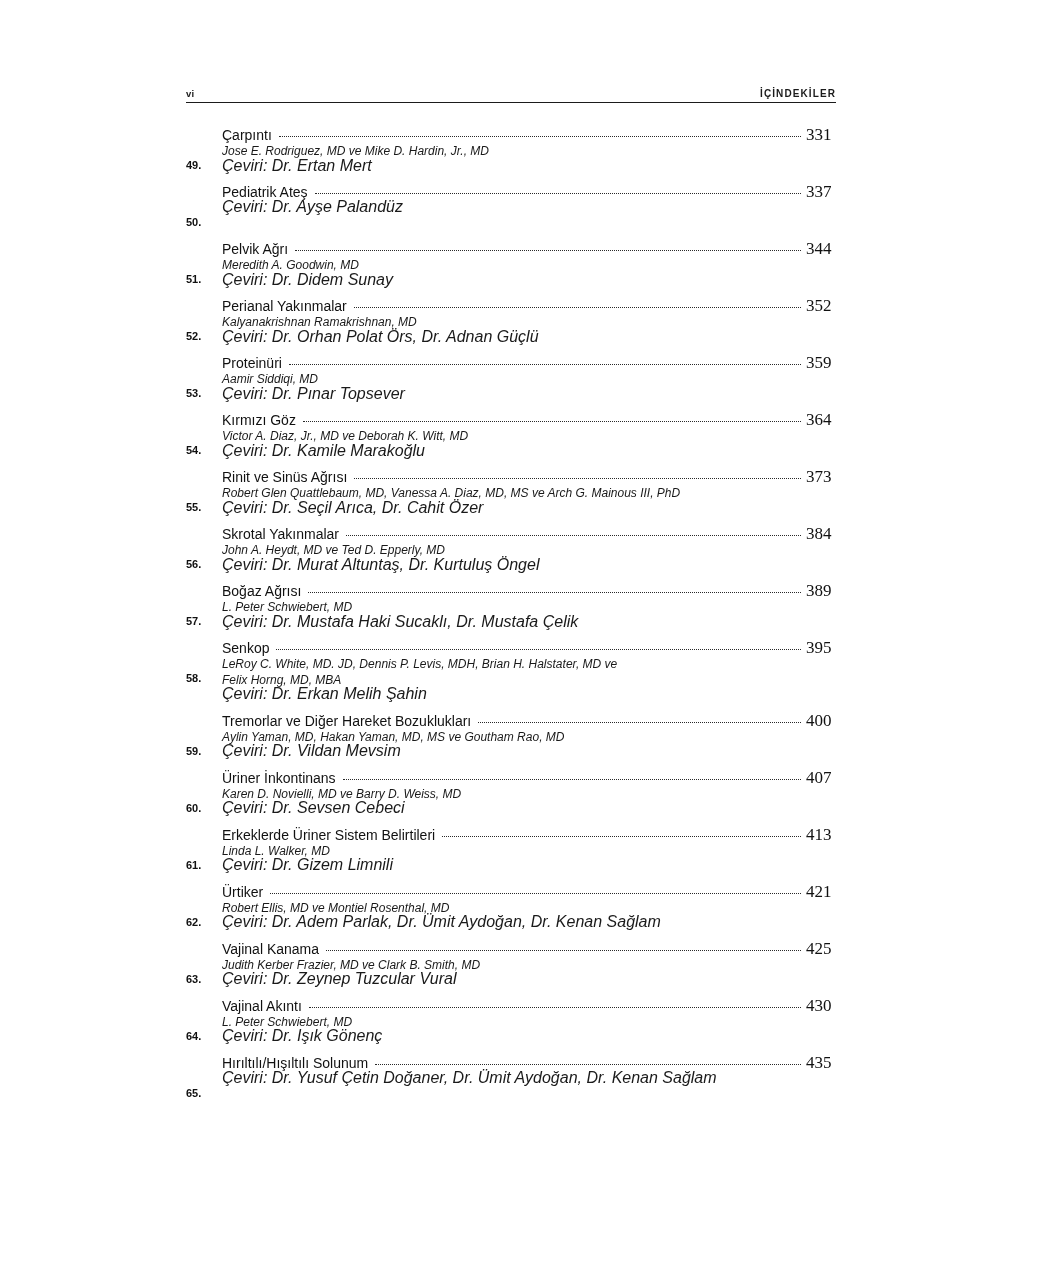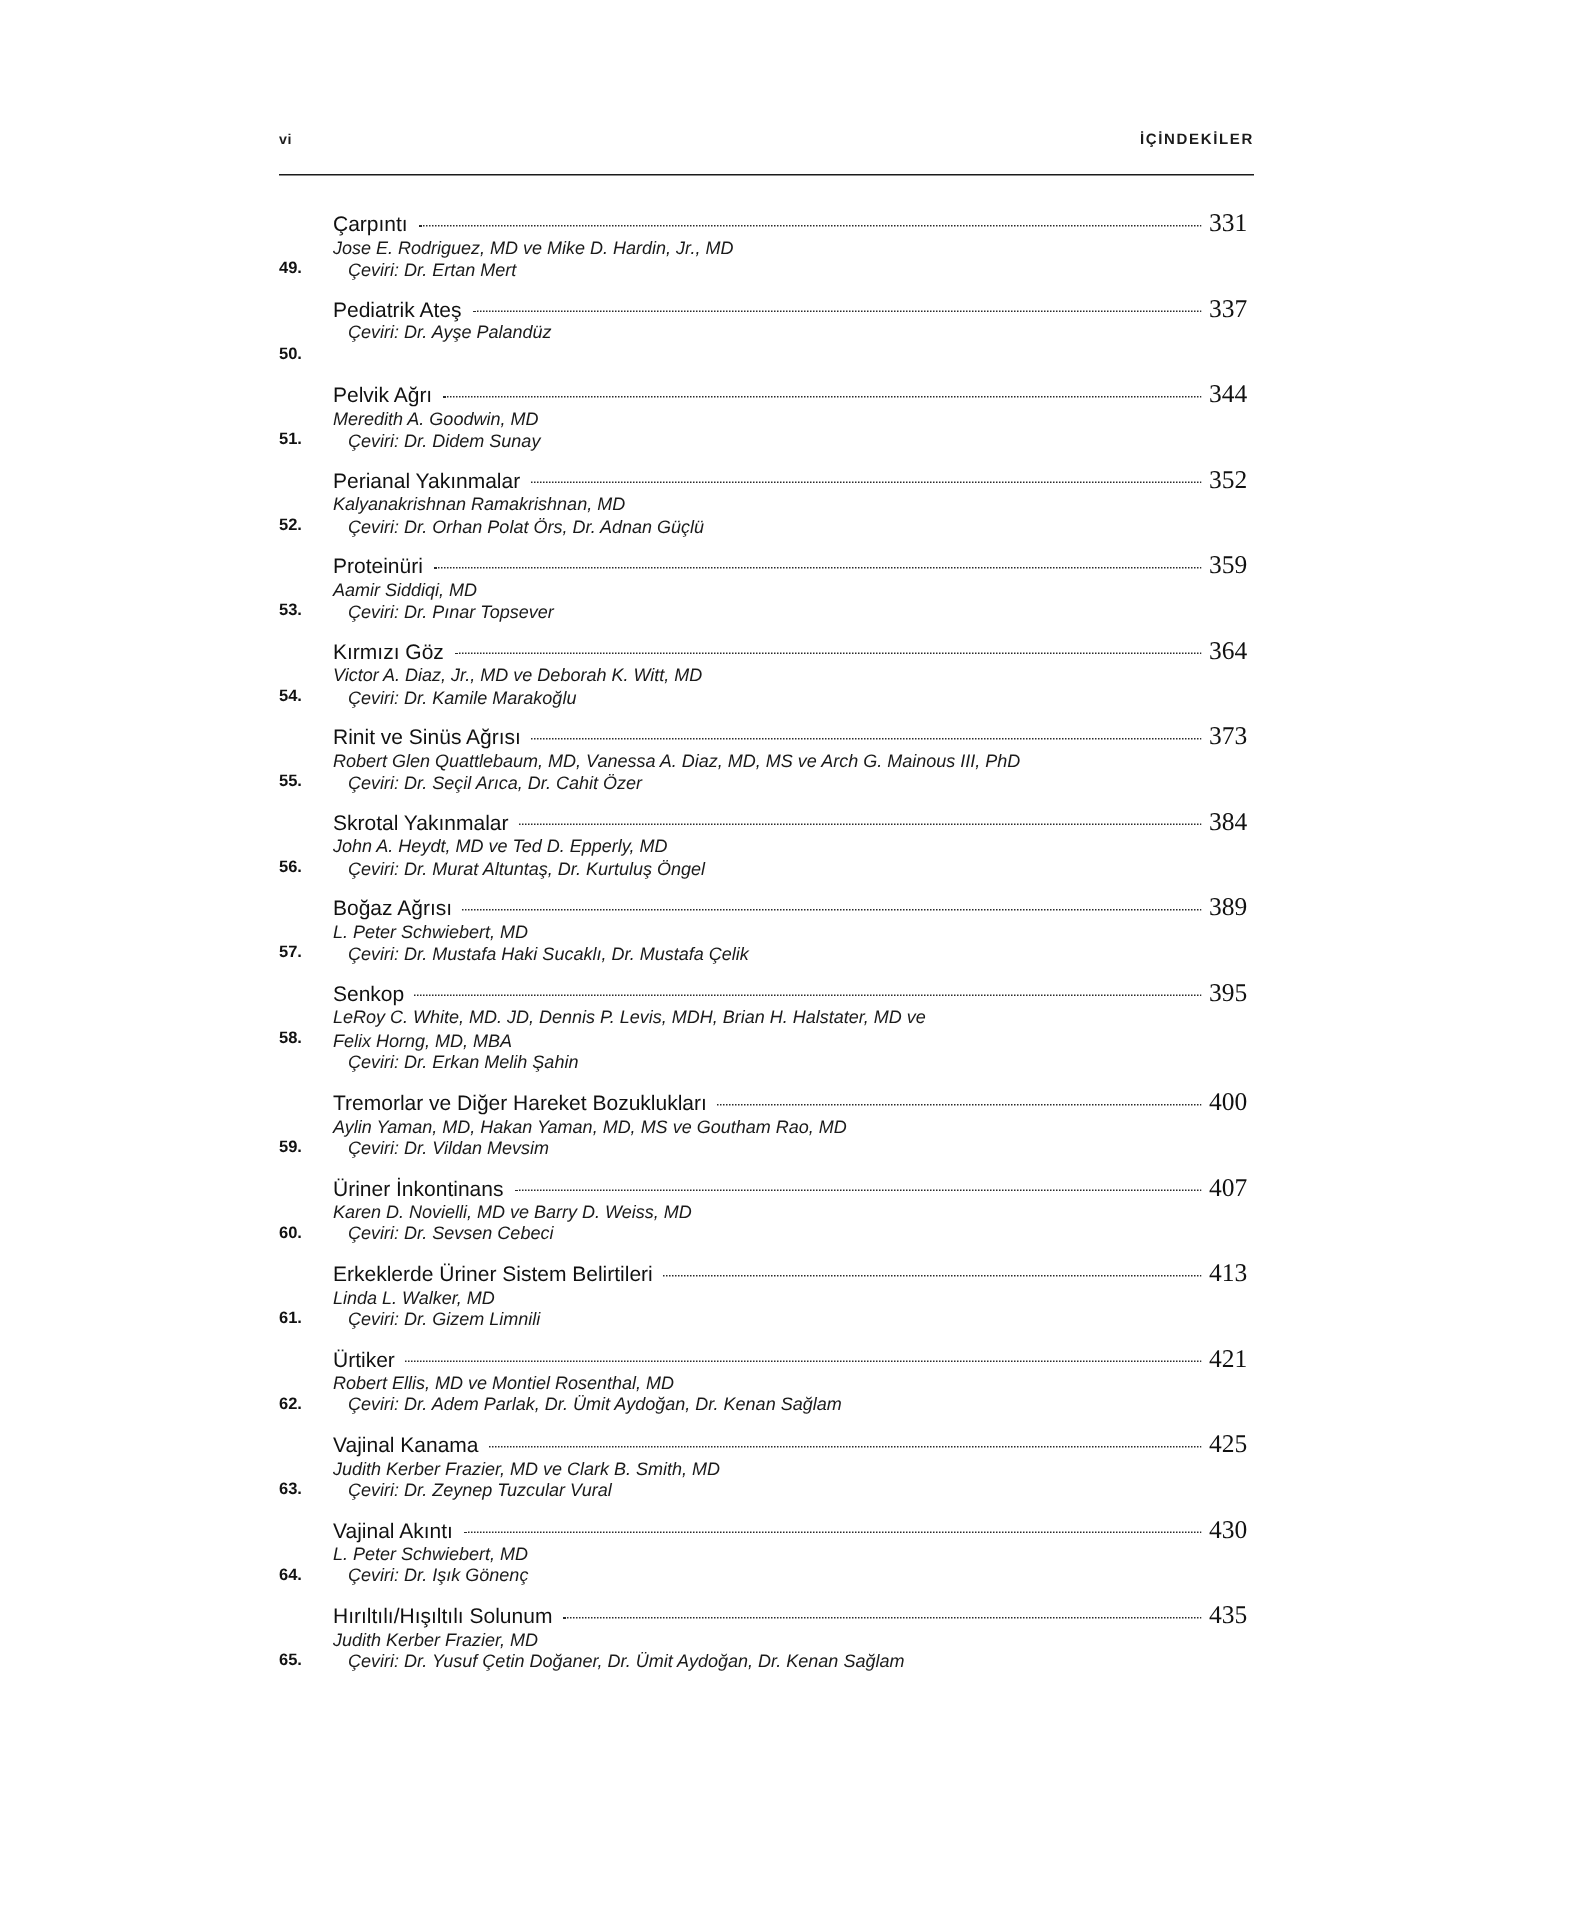--- a/index.html
+++ b/index.html
@@ -37,21 +37,21 @@
     width: 650px;
   }
   .running-head {
     display: flex;
     justify-content: space-between;
     align-items: baseline;
     font-size: 10px;
     font-weight: bold;
     color: #1b1b1b;
     letter-spacing: 0.3px;
-    padding-bottom: 17px;
+    padding-bottom: 3px;
     border-bottom: 1.2px solid #1b1b1b;
   }
   .running-head .folio {
     font-size: 9.5px;
     font-weight: bold;
   }
   .running-head .head-title {
     font-size: 10px;
     font-weight: bold;
     letter-spacing: 1.1px;
@@ -115,25 +115,24 @@
     font-family: Liberation Serif, serif;
   }
   .authors {
     font-size: 12px;
     font-style: italic;
     color: #1a1a1a;
     line-height: 14.5px;
     margin-top: 1px;
   }
   .translator {
-    font-size: 12px;
+    font-size: 16px;
     font-style: italic;
     color: #1a1a1a;
     line-height: 14.5px;
-    margin-left: 10px;
   }
 </style>
 </head>
 <body>
 
 <div class="page-sheet">
   <div class="page-inner">
 
     <div class="running-head">
       <span class="folio">vi</span>
@@ -334,21 +333,20 @@
           </div>
         </div>
         <div class="toc-entry">
           <div class="entry-num">65.</div>
           <div class="entry-body">
             <div class="title-row">
               <span class="entry-title">Hırıltılı/Hışıltılı Solunum</span>
               <span class="dotfill"></span>
               <span class="entry-page">435</span>
             </div>
-            <div class="authors">Judith Kerber Frazier, MD</div>
             <div class="translator">Çeviri: Dr. Yusuf Çetin Doğaner, Dr. Ümit Aydoğan, Dr. Kenan Sağlam</div>
           </div>
         </div>
       </div>
 
   </div>
 </div>
 <div class="side-strip"></div>
 
 </body></html>

